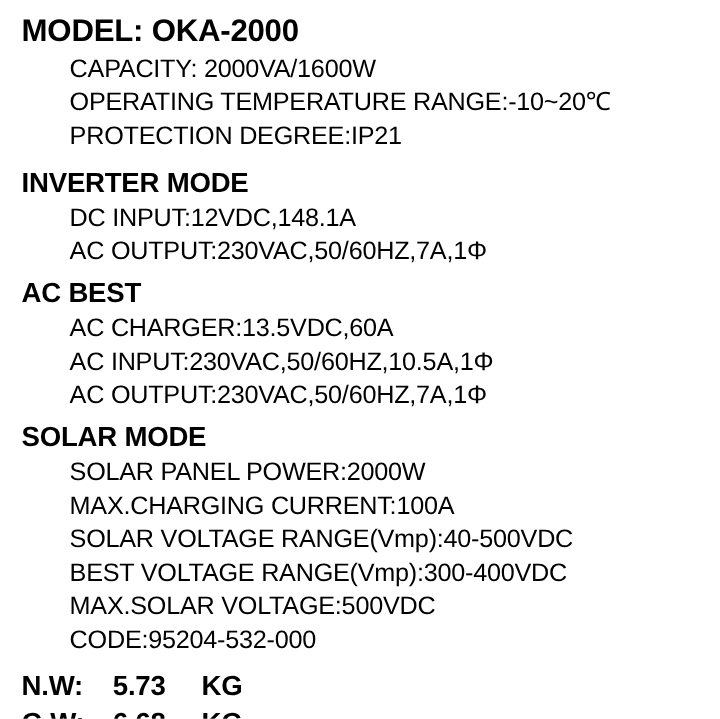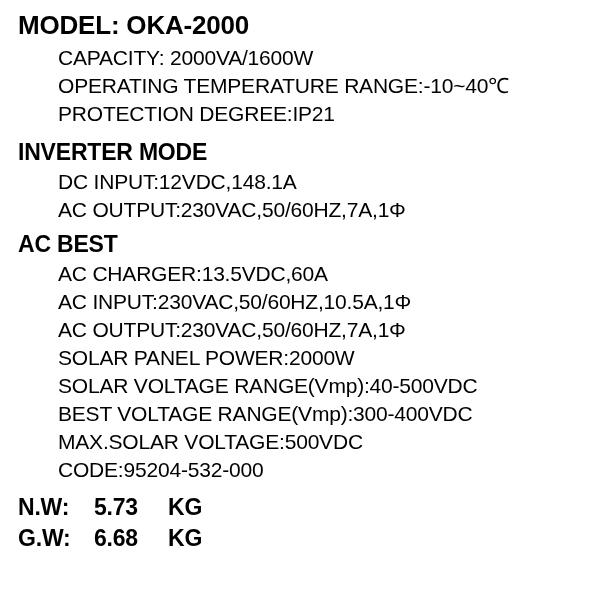--- a/index.html
+++ b/index.html
@@ -64,35 +64,37 @@
   .gap-block { height: 8px; }
 </style>
 </head>
 <body>
 
 <div id="label-sheet">
 
   <div class="line model">MODEL: OKA-2000</div>
 
   <div class="line spec">CAPACITY: 2000VA/1600W</div>
-  <div class="line spec">OPERATING TEMPERATURE RANGE:-10~40℃</div>
+  <div class="line spec">OPERATING TEMPERATURE RANGE:-10~20℃</div>
   <div class="line spec">PROTECTION DEGREE:IP21</div>
 
   <div class="gap-small"></div>
 
   <div class="line section">INVERTER MODE</div>
   <div class="line spec">DC INPUT:12VDC,148.1A</div>
   <div class="line spec">AC OUTPUT:230VAC,50/60HZ,7A,1Φ</div>
 
   <div class="line section">AC BEST</div>
   <div class="line spec">AC CHARGER:13.5VDC,60A</div>
   <div class="line spec">AC INPUT:230VAC,50/60HZ,10.5A,1Φ</div>
   <div class="line spec">AC OUTPUT:230VAC,50/60HZ,7A,1Φ</div>
 
+  <div class="line section">SOLAR MODE</div>
   <div class="line spec">SOLAR PANEL POWER:2000W</div>
+  <div class="line spec">MAX.CHARGING CURRENT:100A</div>
   <div class="line spec">SOLAR VOLTAGE RANGE(Vmp):40-500VDC</div>
   <div class="line spec">BEST VOLTAGE RANGE(Vmp):300-400VDC</div>
   <div class="line spec">MAX.SOLAR VOLTAGE:500VDC</div>
   <div class="line spec">CODE:95204-532-000</div>
 
   <div class="gap-block"></div>
 
   <div class="line bold-spec">
     <span class="lbl">N.W:</span><span class="val">5.73</span><span class="unit">KG</span>
   </div>

